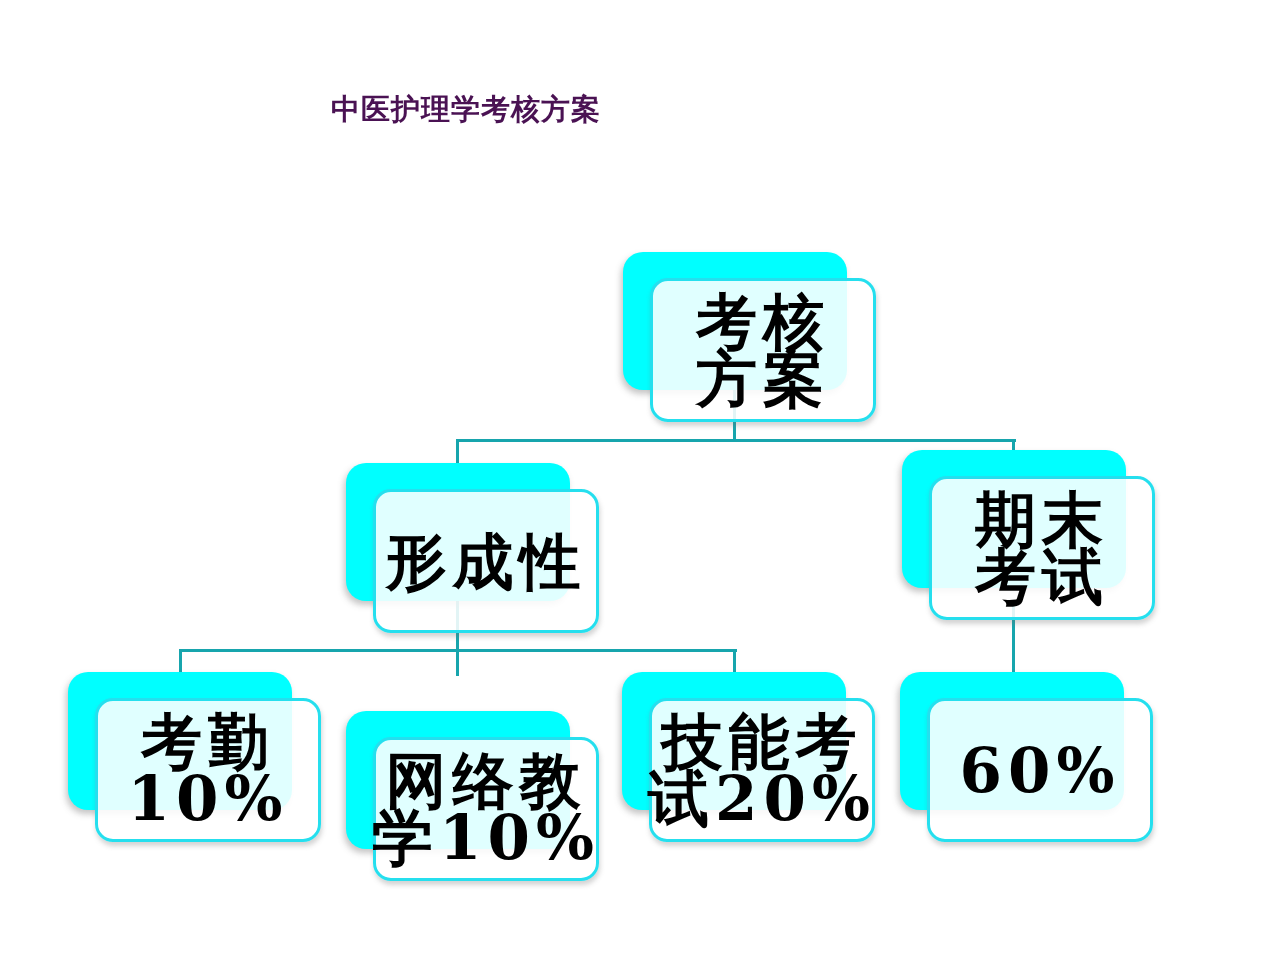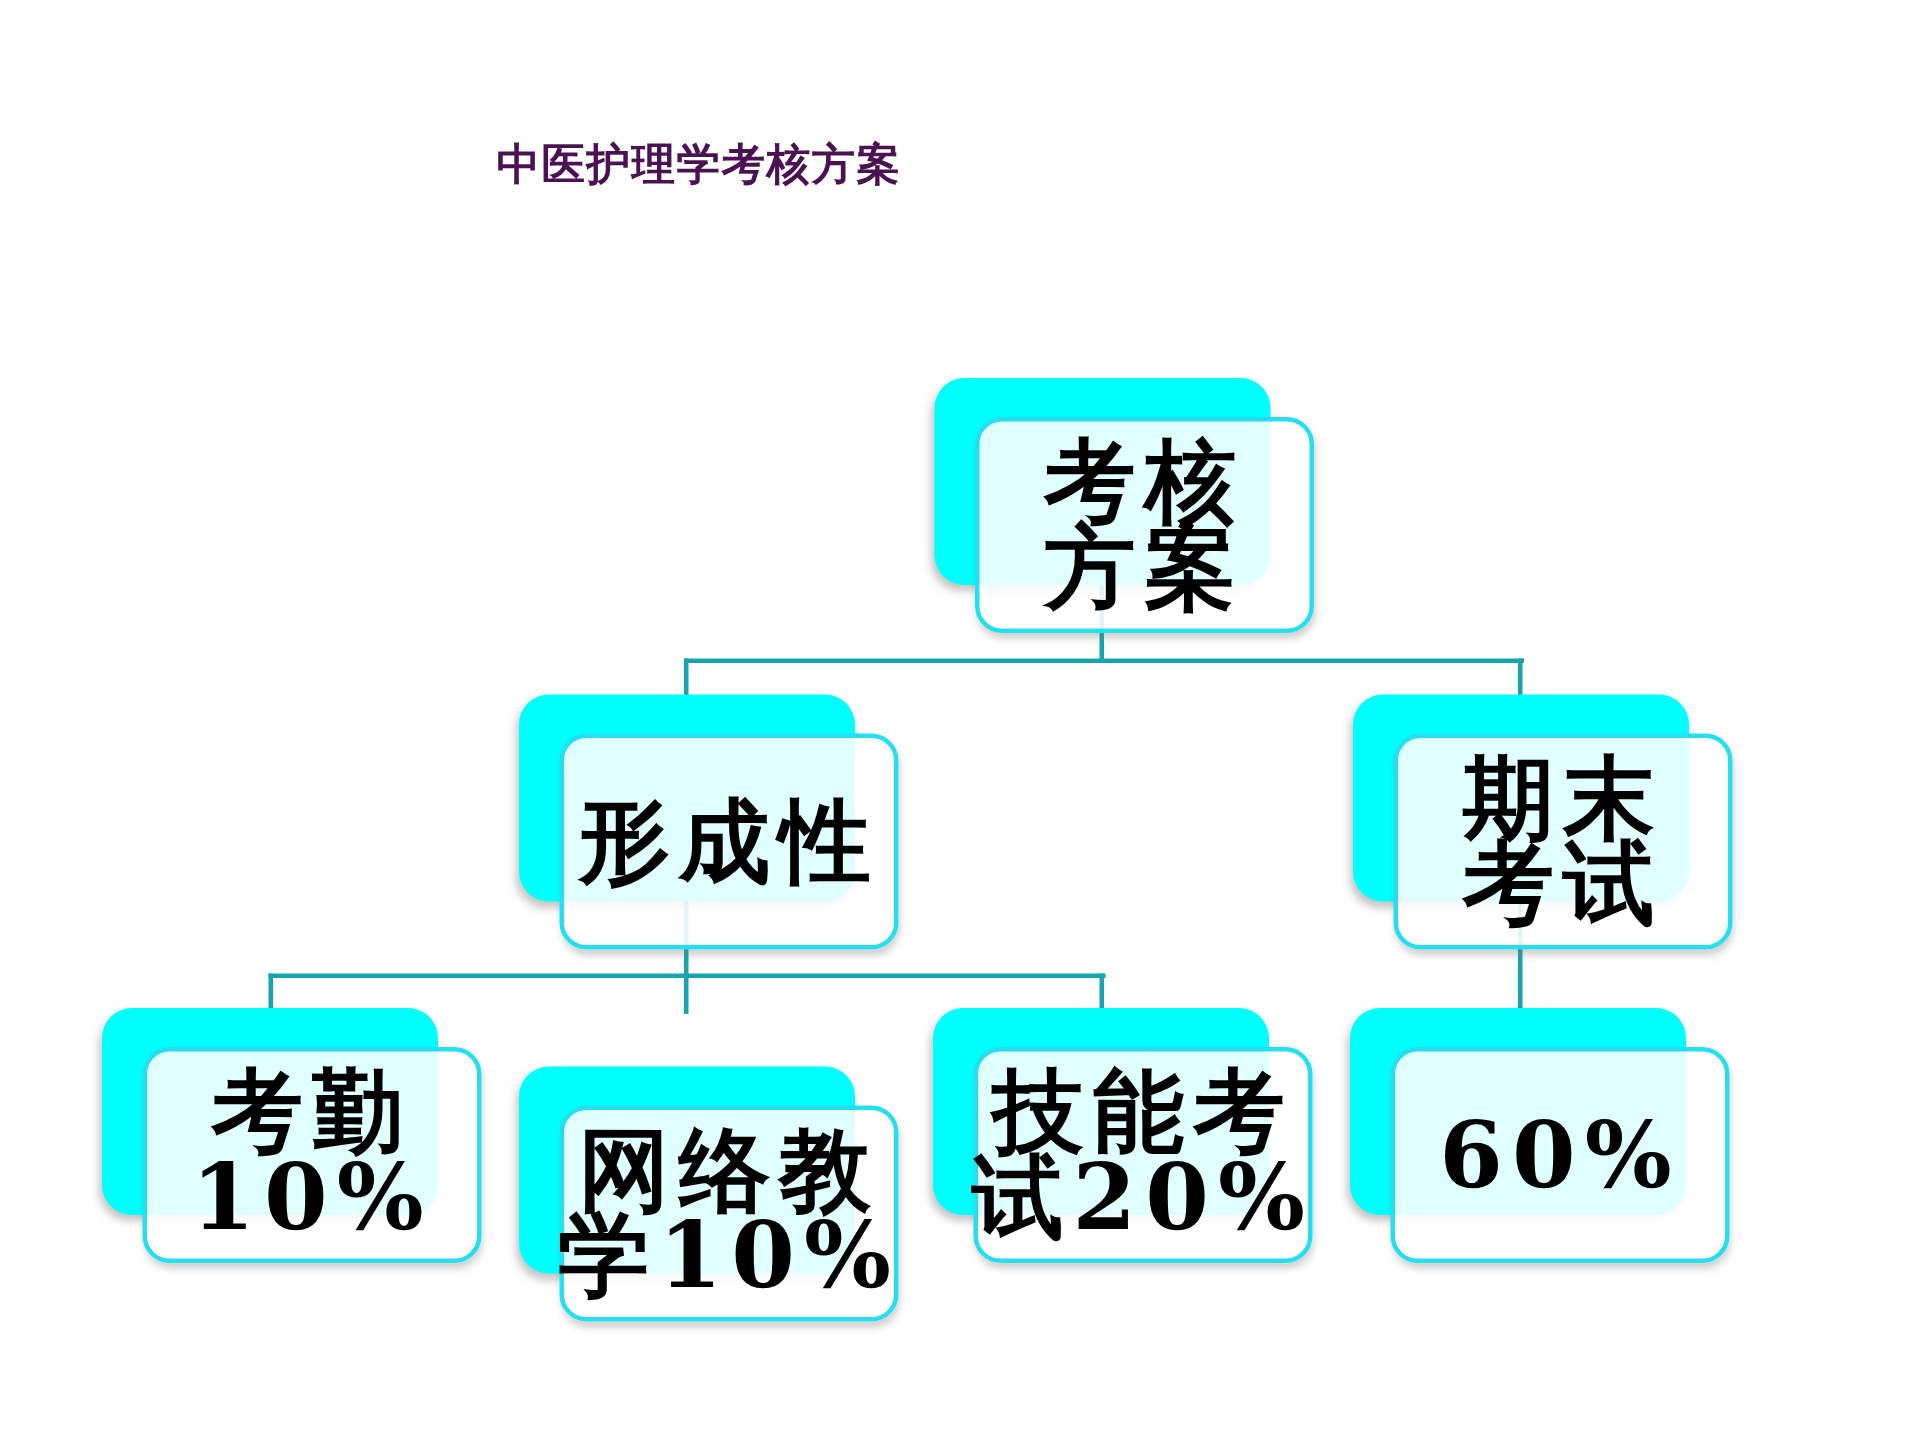--- a/index.html
+++ b/index.html
@@ -106,21 +106,21 @@
     </div>
   </div>
 
   <div class="node" style="left:346px; top:463px;">
     <div class="back"></div>
     <div class="front">
       <span class="ln">形成性</span>
     </div>
   </div>
 
-  <div class="node" style="left:902px; top:463px;">
+  <div class="node" style="left:902px; top:450px;">
     <div class="back"></div>
     <div class="front">
       <span class="ln">期末</span>
       <span class="ln">考试</span>
     </div>
   </div>
 
   <div class="node" style="left:68px; top:672px;border-radius:12px;">
     <div class="back"></div>
     <div class="front">

